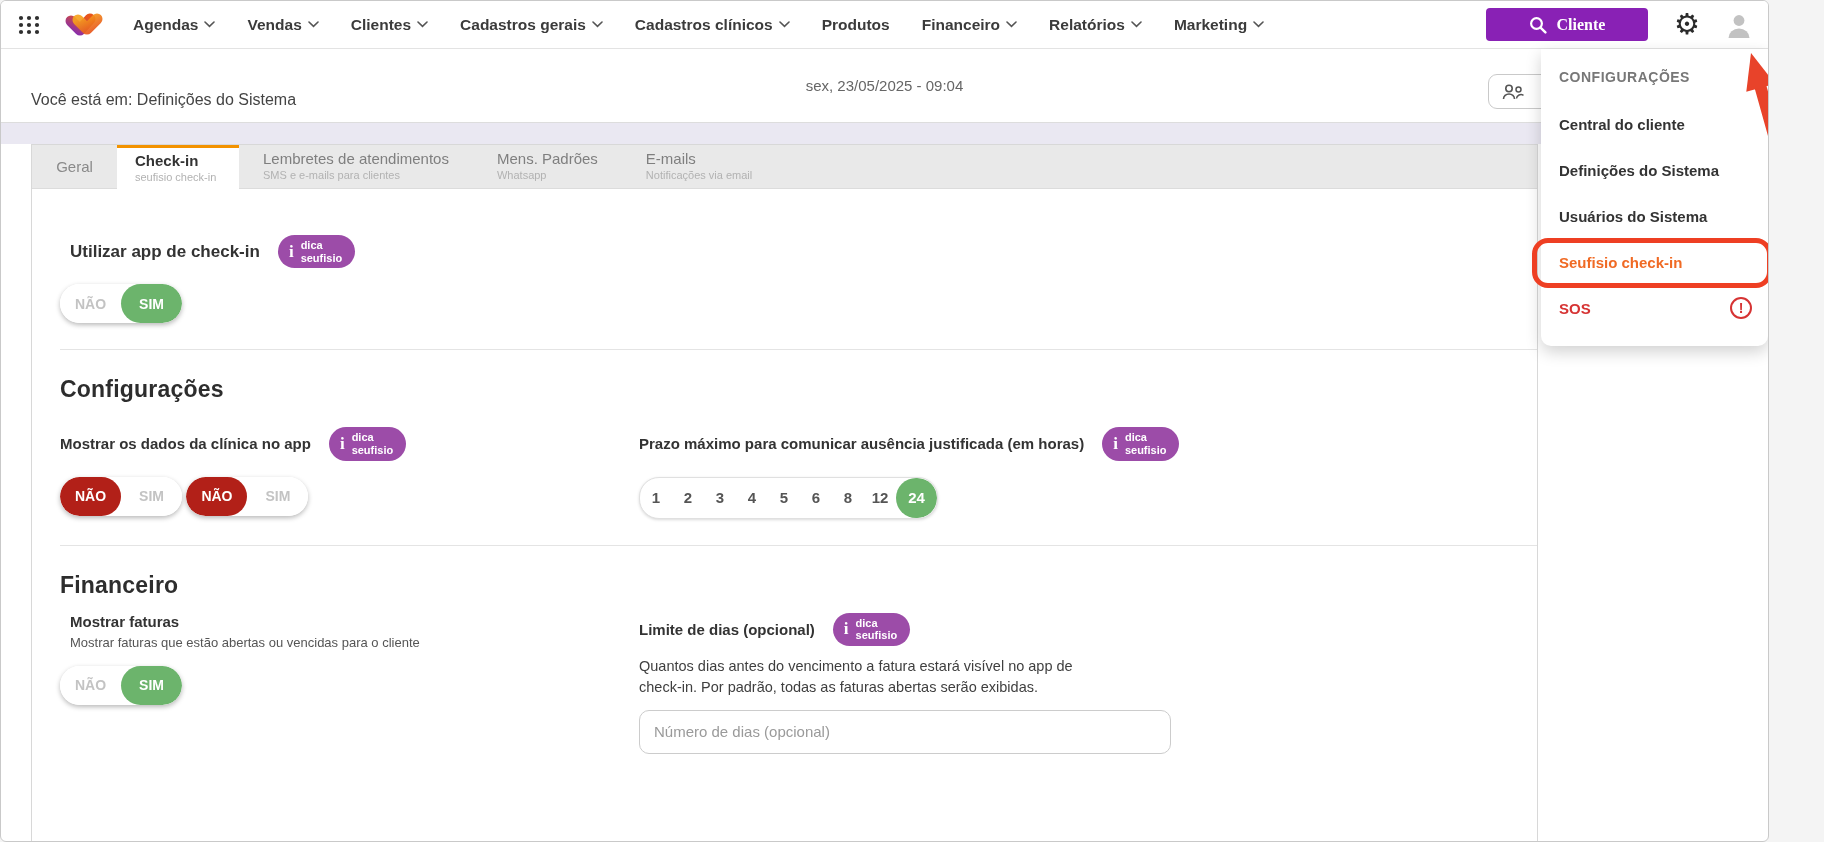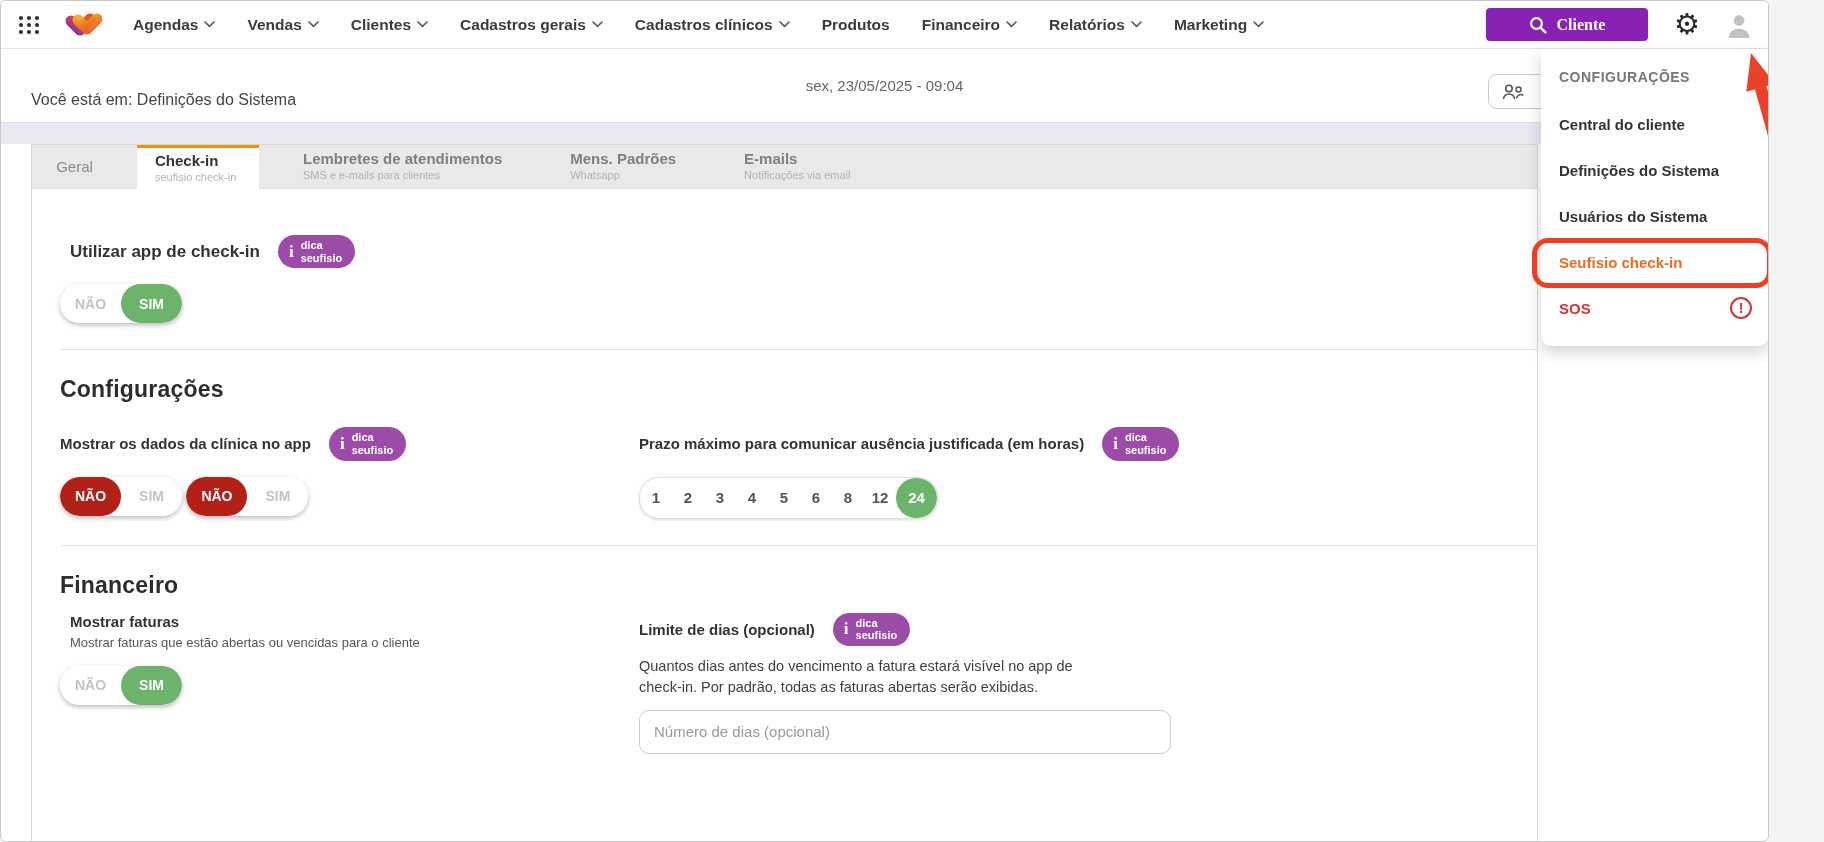--- a/index.html
+++ b/index.html
@@ -34,29 +34,29 @@
                padding-left:12px; cursor:pointer; z-index:4; }
   .sms-badge { position:absolute; left:1744px; top:18px; width:48px; height:48px; border-radius:50%;
                background:#fff; border:3px solid #161616; display:flex; align-items:center;
                justify-content:center; font-size:13px; font-weight:700; color:#161616; z-index:5; }
 
   .lavender { position:absolute; left:0; top:122px; width:100%; height:21px; background:#eae8f2; }
 
   
   .panel { position:absolute; left:30px; top:143px; width:1507px; height:700px; background:#fff;
            border:1px solid #d8d8d8; border-bottom:none; }
-  .tabs { height:44px; background:#e9e9e9; border-bottom:1px solid #dcdcdc; display:flex;gap:20px; }
+  .tabs { height:44px; background:#e9e9e9; border-bottom:1px solid #dcdcdc; display:flex; }
   .tab { cursor:pointer; }
   .tab-geral { width:85px; display:flex; align-items:center; justify-content:center;
                font-size:15px; color:#8a8a8a; }
   .tab-active { width:122px; background:#fff; border-top:3px solid var(--orange,#f39200);
                 padding:4px 0 0 18px; margin-bottom:-1px; }
   .tab-active .t1 { font-size:15px; font-weight:700; color:#333; }
   .tab-plain { padding:5px 24px 0 24px; }
-  .t1 { font-size:15px; font-weight:700; color:#7f7f7f; }
+  .t1 { font-size:15px; font-weight:400; color:#7f7f7f; }
   .t2 { font-size:11px; color:#b2b2b2; margin-top:2px; }
 
   .sec1 { padding:46px 0 0 28px; }
   .label-row { display:flex; align-items:center; gap:18px; }
   .lbl-lg { font-size:17px; font-weight:700; color:#333; margin-left:10px; }
   .lbl { font-size:15px; font-weight:700; color:#333; }
 
   .dica { display:inline-flex; align-items:center; gap:7px; background:var(--badge_purple,#9c4ca8);
           color:#fff; border-radius:17px; padding:4px 13px 4px 11px; cursor:pointer; }
   .dica .i-glyph { font-size:17px; font-weight:700; font-family:"Liberation Serif","DejaVu Serif",serif; }

